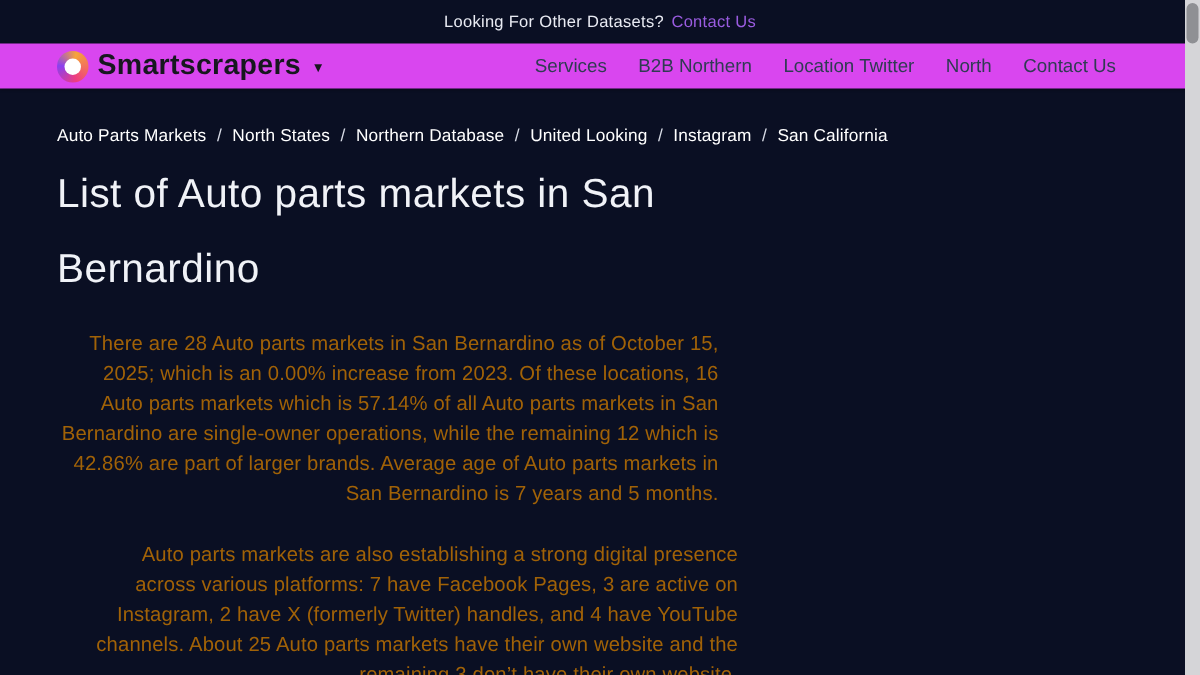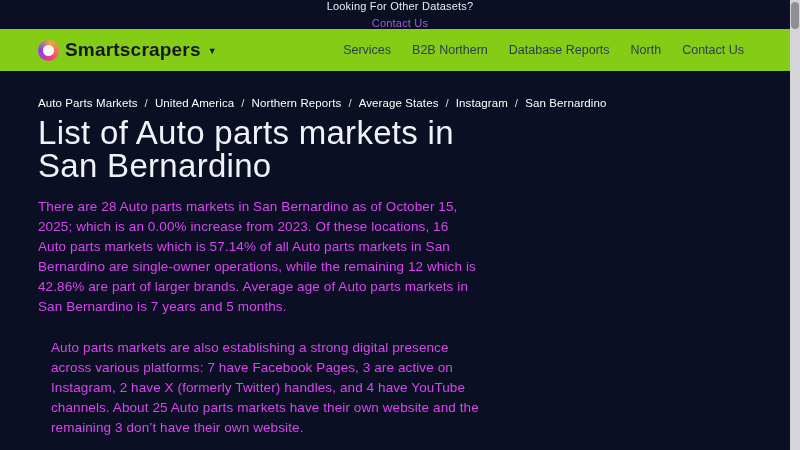--- a/index.html
+++ b/index.html
@@ -8,27 +8,27 @@
     font-family: "Liberation Sans", "DejaVu Sans", sans-serif;
     background:#0a0f23;
     position:relative;
   }
   .page { width:800px; height:450px; position:relative; overflow:hidden; }
 
   
   .top-banner {
     height:29px; background:#0a0f23;
     display:flex; align-items:center; justify-content:center; gap:5px;
-    font-size:11px; color:#e9ebf3; letter-spacing:.2px;flex-direction:column;
+    font-size:11px; color:#e9ebf3; letter-spacing:.2px;
   }
   .banner-link { color:#9a5ce0; cursor:pointer; text-decoration:none; }
 
   
   .navbar {
-    height:42px; background:#84cc16;
+    height:30px; background:#d946ef;
     display:flex; align-items:center; justify-content:space-between;
     padding:0 56px 0 38px;
     box-shadow:0 1px 2px rgba(0,0,0,.25);
     position:relative; z-index:2;gap:27px;
   }
   .brand { display:flex; align-items:center; gap:6px; cursor:pointer; }
   .logo-ring {
     width:21px; height:21px; border-radius:50%;
     background:conic-gradient(from 15deg, #f6a43a 0%, #ee3d7f 42%, #8b3ff0 72%, #f6a43a 100%);
     position:relative; flex:0 0 auto;
@@ -48,28 +48,29 @@
   main { padding:26px 4px 0 38px; }
   .breadcrumb {
     display:flex; align-items:center; gap:7px;
     font-size:11.5px; color:#ffffff; letter-spacing:.1px;
   }
   .breadcrumb a { color:#ffffff; text-decoration:none; cursor:pointer; white-space:nowrap; }
   .breadcrumb .sep { color:#d9dde7; }
 
   h1 {
     margin-top:7px;
-    font-size:33px; font-weight:500; line-height:33px;
+    font-size:27px; font-weight:500; line-height:50px;
     color:#f0f2f7; letter-spacing:.3px; max-width:420px;
   }
 
   .para {
     margin-top:15px; width:441px;
     font-size:13.5px; line-height:20px; letter-spacing:.1px;
-    color:#d946ef;
+    color:#a16207;
+    text-align:right;
   }
   .para + .para { margin-top:21px;margin-left:13px; }
 
   
   .scrollbar {
     position:absolute; top:0; right:0; width:10px; height:450px;
     background:#d5d5d8; z-index:10;
   }
   .scrollbar-thumb {
     position:absolute; top:2px; left:1px; width:8px; height:27px;
@@ -88,39 +89,39 @@
 
   <div class="navbar">
     <div class="brand">
       <span class="logo-ring"></span>
       <span class="brand-name">Smartscrapers</span>
       <span class="caret">▼</span>
     </div>
     <nav class="menu">
       <a>Services</a>
       <a>B2B Northern</a>
-      <a>Database Reports</a>
+      <a>Location Twitter</a>
       <a>North</a>
       <a>Contact Us</a>
     </nav>
   </div>
 
   <main>
     <div class="breadcrumb">
       <a>Auto Parts Markets</a>
       <span class="sep">/</span>
-      <a>United America</a>
+      <a>North States</a>
       <span class="sep">/</span>
-      <a>Northern Reports</a>
+      <a>Northern Database</a>
       <span class="sep">/</span>
-      <a>Average States</a>
+      <a>United Looking</a>
       <span class="sep">/</span>
       <a>Instagram</a>
       <span class="sep">/</span>
-      <a>San Bernardino</a>
+      <a>San California</a>
     </div>
 
     <h1>List of Auto parts markets in San Bernardino</h1>
 
     <p class="para">There are 28 Auto parts markets in San Bernardino as of October 15, 2025; which is an 0.00% increase from 2023. Of these locations, 16 Auto parts markets which is 57.14% of all Auto parts markets in San Bernardino are single-owner operations, while the remaining 12 which is 42.86% are part of larger brands. Average age of Auto parts markets in San Bernardino is 7 years and 5 months.</p>
     <p class="para">Auto parts markets are also establishing a strong digital presence across various platforms: 7 have Facebook Pages, 3 are active on Instagram, 2 have X (formerly Twitter) handles, and 4 have YouTube channels. About 25 Auto parts markets have their own website and the remaining 3 don’t have their own website.</p>
 
   </main>
 
   <div class="scrollbar">

